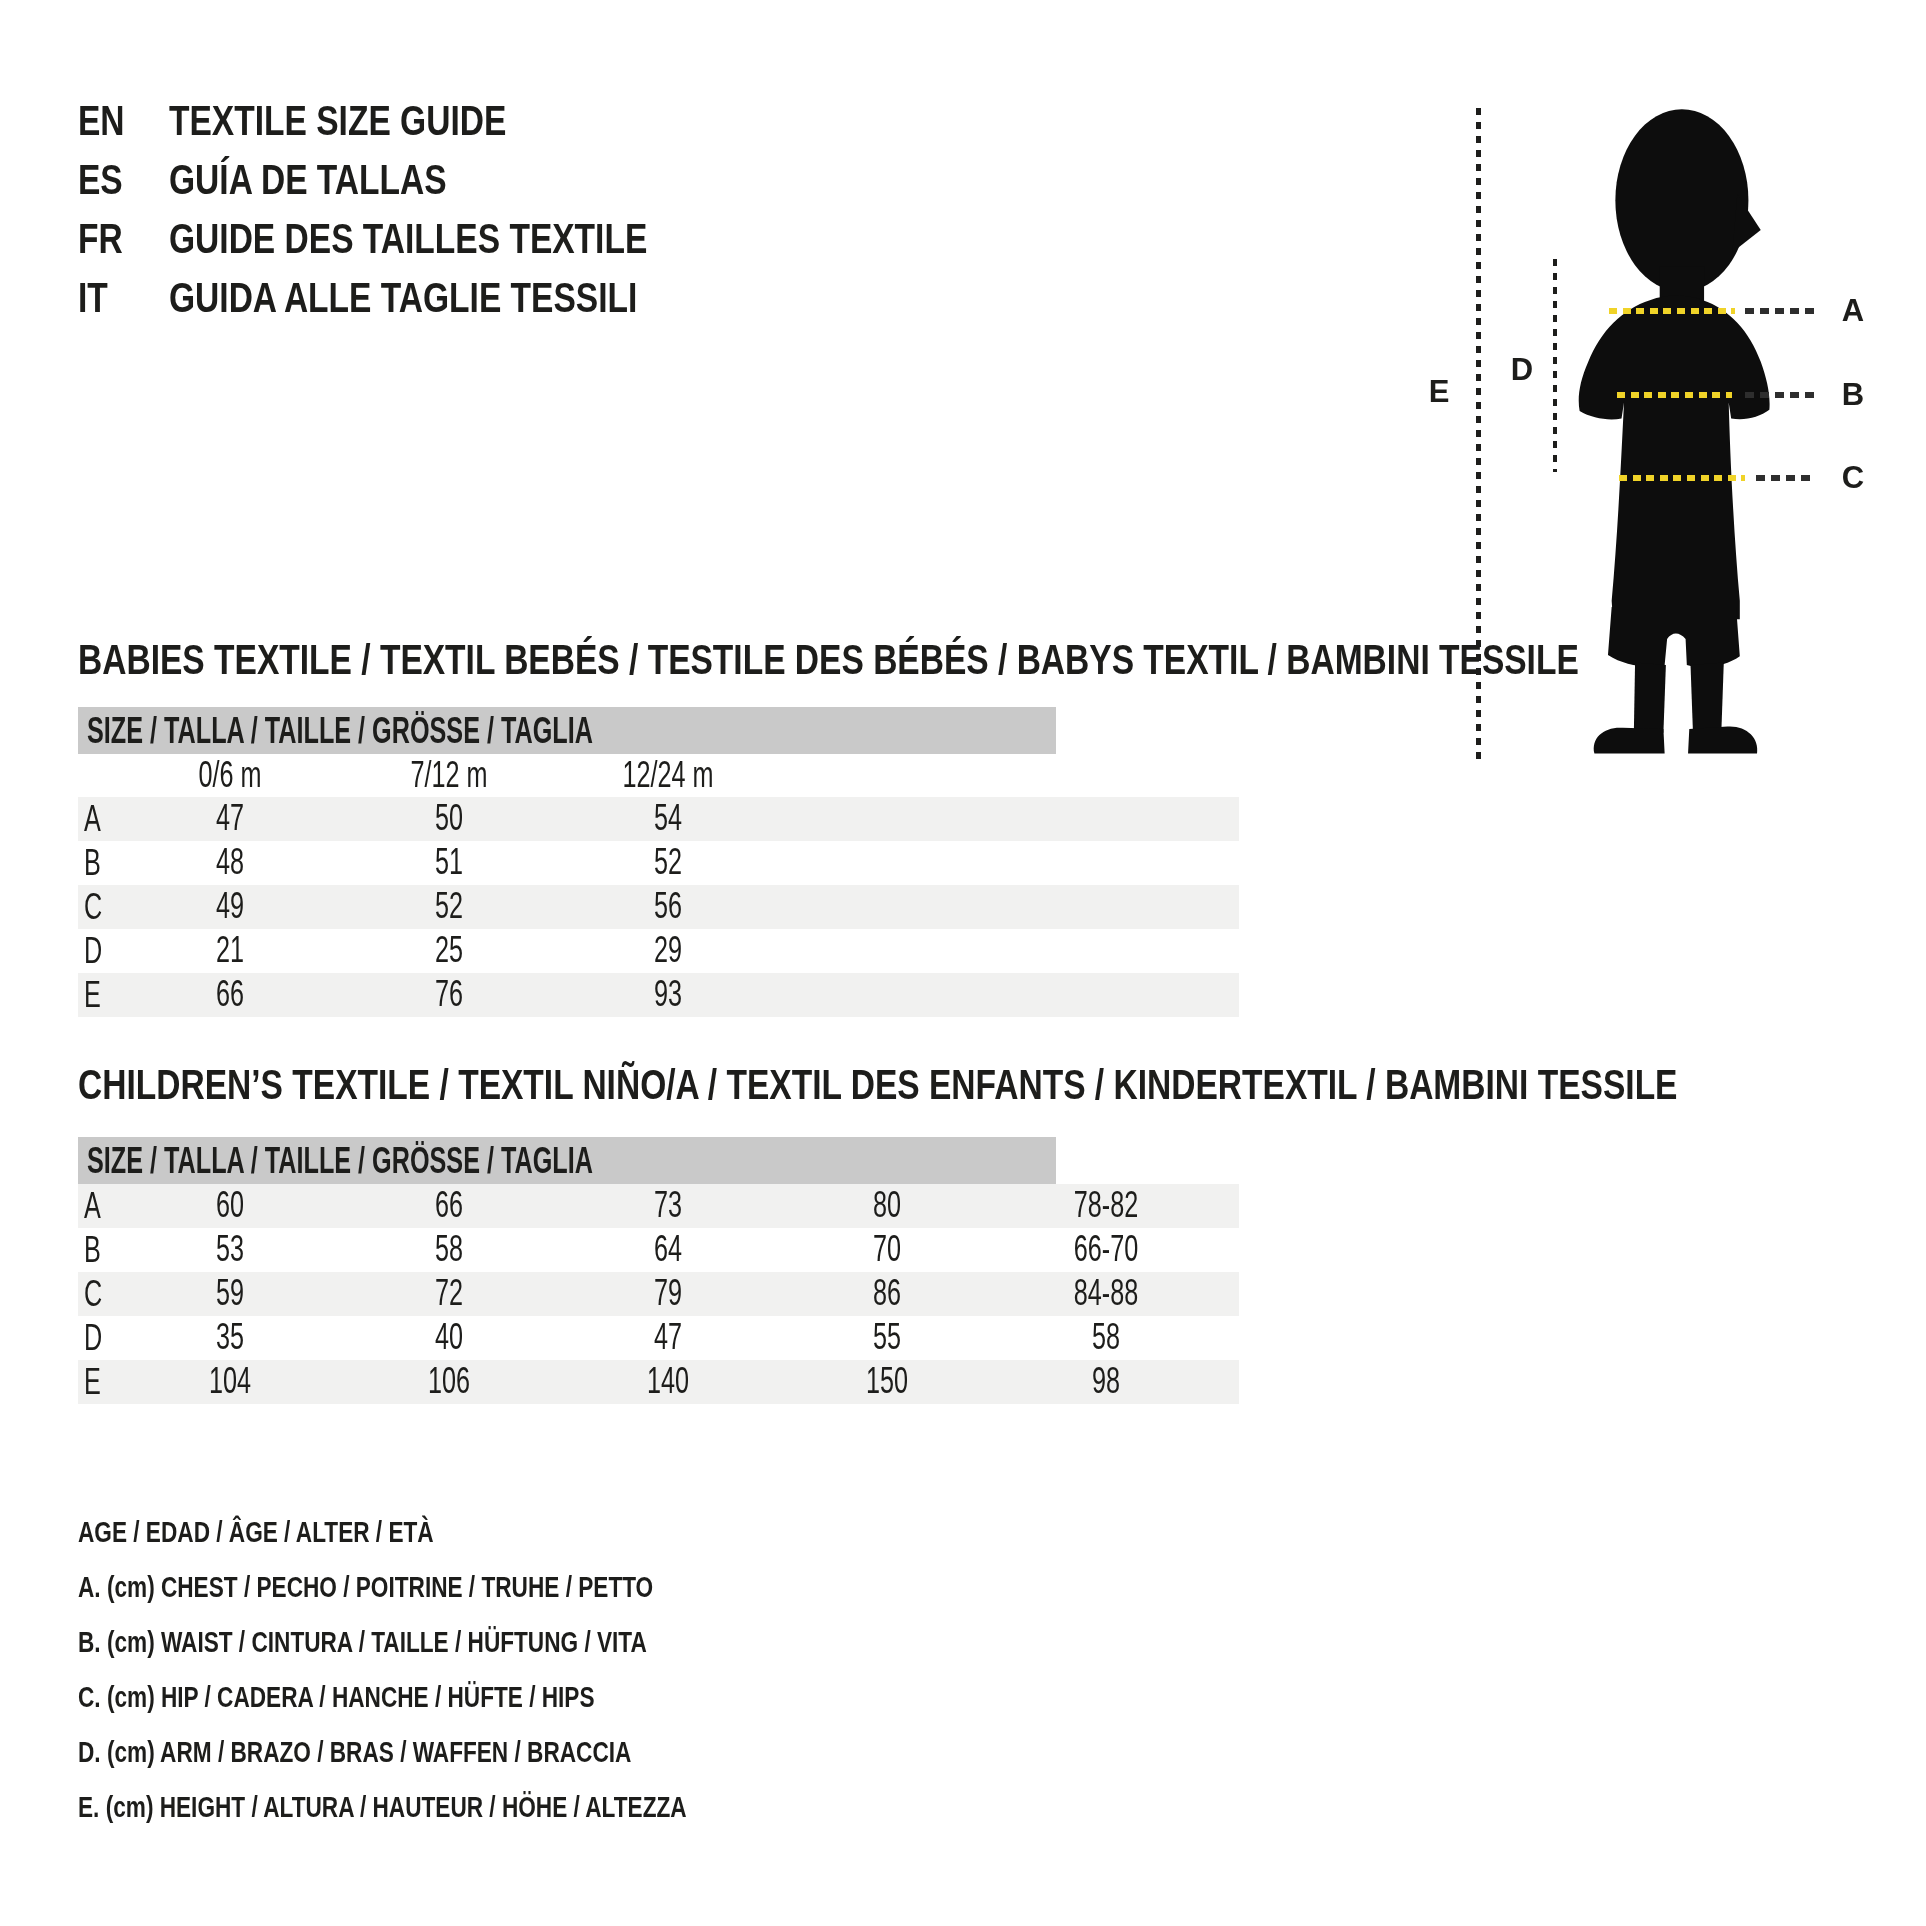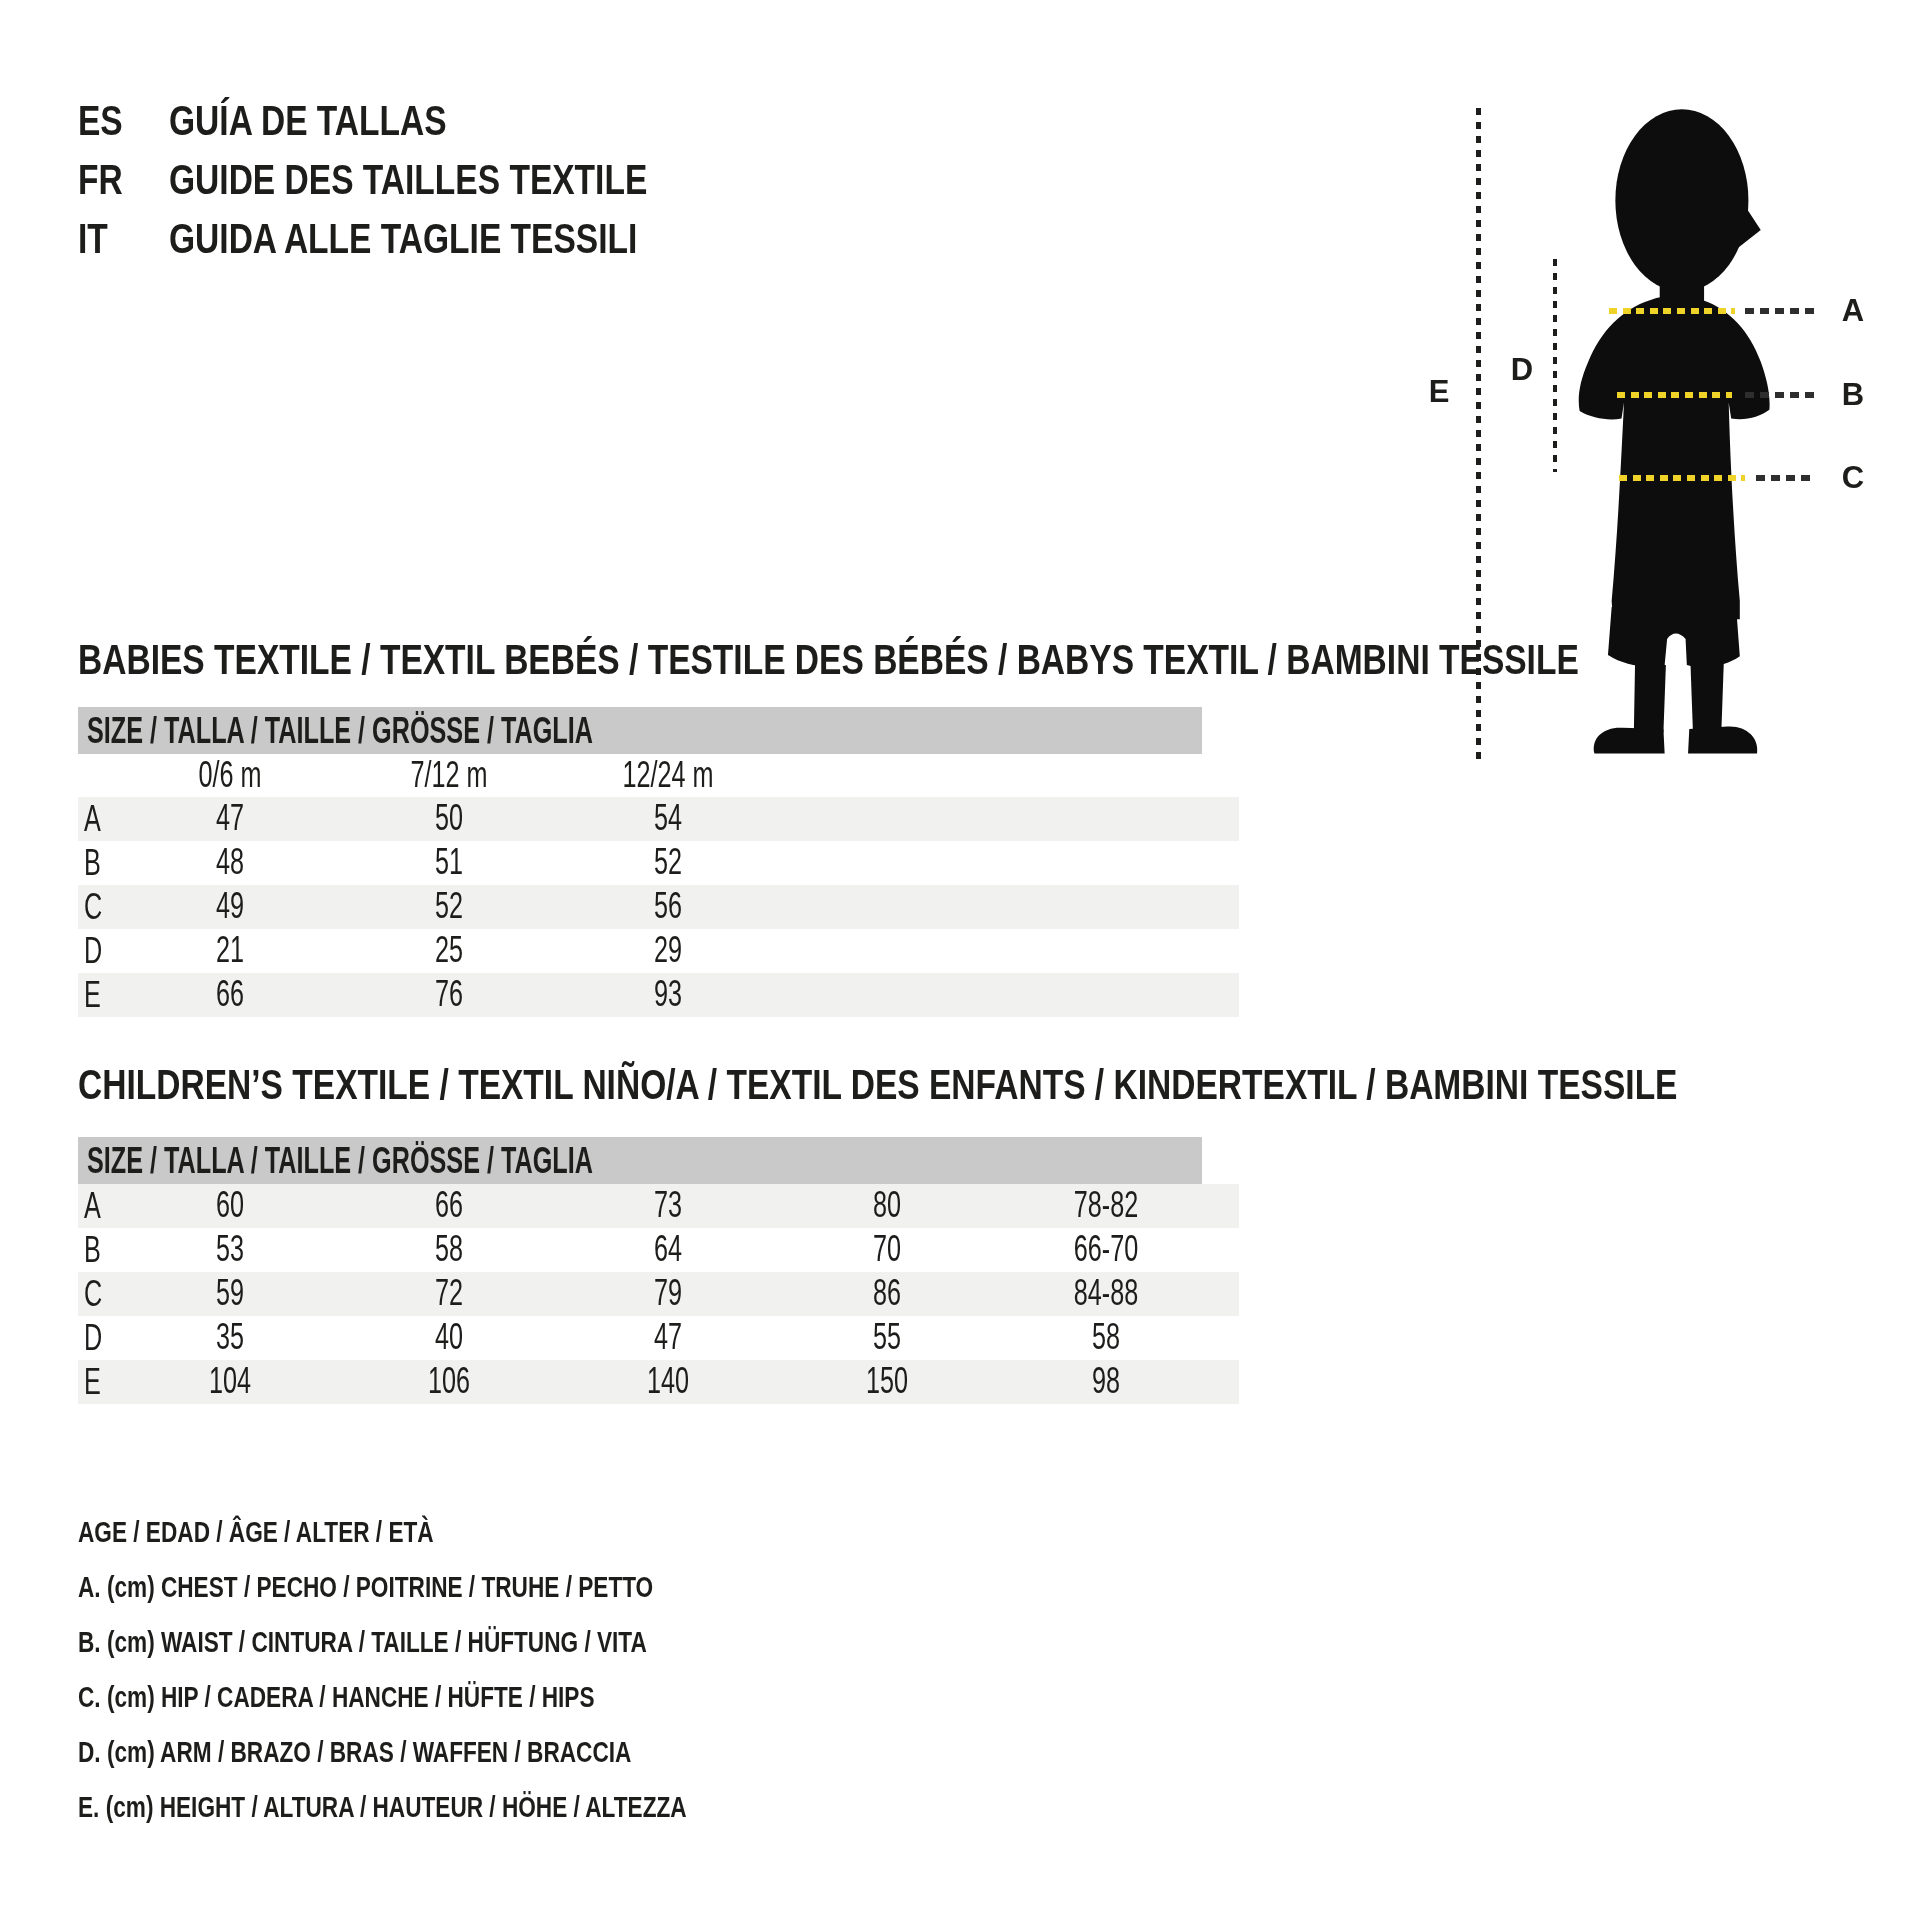--- a/index.html
+++ b/index.html
@@ -26,41 +26,45 @@
   .hdash.yellow { background:repeating-linear-gradient(90deg,#f0d328 0 8px,transparent 8px 13.6px); }
   .hdash.dark   { background:repeating-linear-gradient(90deg,#2e2e2e 0 8.6px,transparent 8.6px 15px); }
   .dlabel { position:absolute; transform:translate(-50%,-50%); font-size:31px; font-weight:700; }
   .silhouette { position:absolute; left:1572px; top:108px; }
 
   
   .heading { position:absolute; left:78px; font-size:43px; font-weight:700; line-height:43px; }
 
   
   .table { position:absolute; left:78px; width:1161px; }
-  .size-bar { height:47px; width:1124px; background:#c9c9c9; display:flex; align-items:center;
+  .size-bar { height:47px; width:978px; background:#c9c9c9; display:flex; align-items:center;
               padding-left:8.6px; font-size:36px; font-weight:700; }
   .grid { display:grid; grid-template-columns:43px repeat(5,219px); }
   .col-head { height:43px; font-size:36px; }
   .trow { height:44px; font-size:36px; }
   .rows .trow:nth-of-type(odd) { background:#f1f1f0; }
   .cell { display:flex; justify-content:center; }
   .lcell { display:flex; align-items:center; justify-content:flex-start; padding-left:6.2px; }
   .vals { display:contents; }
 
   
   .legend { position:absolute; left:78px; top:1505px; }
   .legend-line { height:55px; line-height:55px; font-size:29px; font-weight:700; }
 </style>
 </head>
 <body>
 
 <div class="canvas">
 
   <div class="langs">
 
+      <div class="lang-row">
+        <span class="lang-code"><span class="cond">EN</span></span>
+        <span><span class="cond">TEXTILE SIZE GUIDE</span></span>
+      </div>
 
       <div class="lang-row">
         <span class="lang-code"><span class="cond">ES</span></span>
         <span><span class="cond">GUÍA DE TALLAS</span></span>
       </div>
 
       <div class="lang-row">
         <span class="lang-code"><span class="cond">FR</span></span>
         <span><span class="cond">GUIDE DES TAILLES TEXTILE</span></span>
       </div>

